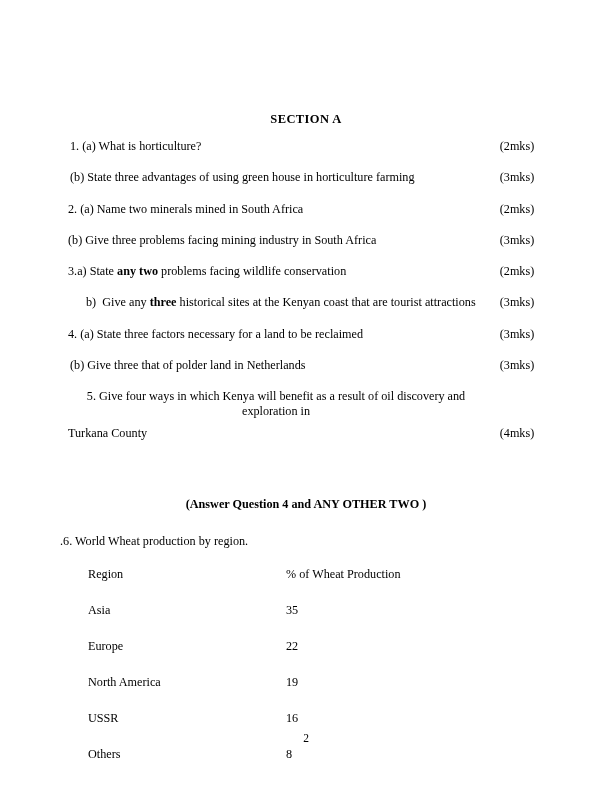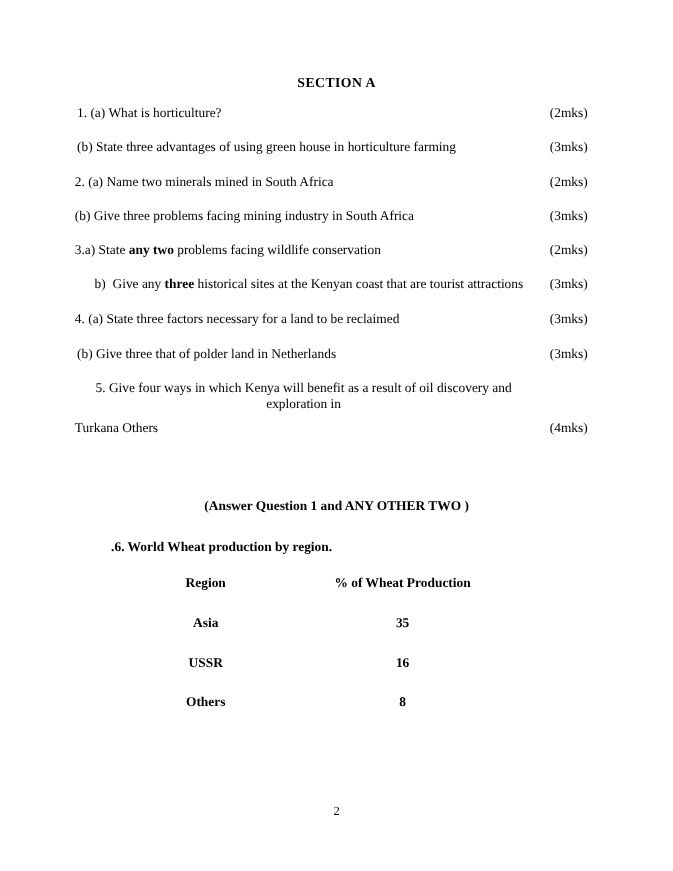--- a/index.html
+++ b/index.html
@@ -20,20 +20,21 @@
     width: 612px;
     height: 792px;
     box-sizing: border-box;
     padding: 0;
   }
   .section-title {
     text-align: center;
     font-weight: bold;
     font-size: 12.5px;
     letter-spacing: 0.4px;
+    margin-top: 44px;
   }
   .section-sub {
     text-align: center;
     font-style: italic;
     font-weight: bold;
     font-size: 12px;
     margin-top: 7px;
   }
   .qlist {
     margin-top: 12px;
@@ -73,33 +74,32 @@
     margin-top: 56px;
   }
   .section-b-sub {
     text-align: center;
     font-weight: bold;
     font-size: 12.2px;
     margin-top: 22px;
   }
   .q6-line {
     margin-top: 22px;
-    padding-left: 101px;
-    font-size: 12.2px;
-    font-weight: bold;
+    padding-left: 60px;
+    font-size: 12.2px;
   }
   table.wheat {
     margin-top: 18px;
     margin-left: 88px;
     border-collapse: collapse;
     font-size: 12.2px;
   }
   table.wheat th, table.wheat td {
-    text-align: center;
-    font-weight: bold;
+    text-align: left;
+    font-weight: normal;
     padding: 0 0 21px 0;
     vertical-align: top;
   }
   table.wheat th.col-region, table.wheat td.col-region {
     width: 198px;
   }
   table.wheat th.col-pct, table.wheat td.col-pct {
     width: 160px;
   }
   .pagenum {
@@ -162,42 +162,50 @@
       <span class="qtext indent-1">(b) Give three that of polder land in Netherlands</span>
       <span class="qmarks">(3mks)</span>
     </div>
 
     <div class="qrow wide-row">
       <span class="qtext">5. Give four ways in which Kenya will benefit as a result of oil discovery and exploration in</span>
       <span class="qmarks"></span>
     </div>
 
     <div class="cont-row">
-      <span class="qtext">Turkana Others</span>
+      <span class="qtext">Turkana County</span>
       <span class="qmarks">(4mks)</span>
     </div>
 
   </div>
 
   <div class="section-b-block">
-    <div class="section-b-sub">(Answer Question 1 and ANY OTHER TWO )</div>
+    <div class="section-b-sub">(Answer Question 4 and ANY OTHER TWO )</div>
 
     <div class="q6-line">.6. World Wheat production by region.</div>
 
     <table class="wheat">
       <thead>
         <tr>
           <th class="col-region">Region</th>
           <th class="col-pct">% of Wheat Production</th>
         </tr>
       </thead>
       <tbody>
         <tr>
           <td class="col-region">Asia</td>
           <td class="col-pct">35</td>
+        </tr>
+        <tr>
+          <td class="col-region">Europe</td>
+          <td class="col-pct">22</td>
+        </tr>
+        <tr>
+          <td class="col-region">North America</td>
+          <td class="col-pct">19</td>
         </tr>
         <tr>
           <td class="col-region">USSR</td>
           <td class="col-pct">16</td>
         </tr>
         <tr>
           <td class="col-region">Others</td>
           <td class="col-pct">8</td>
         </tr>
       </tbody>

